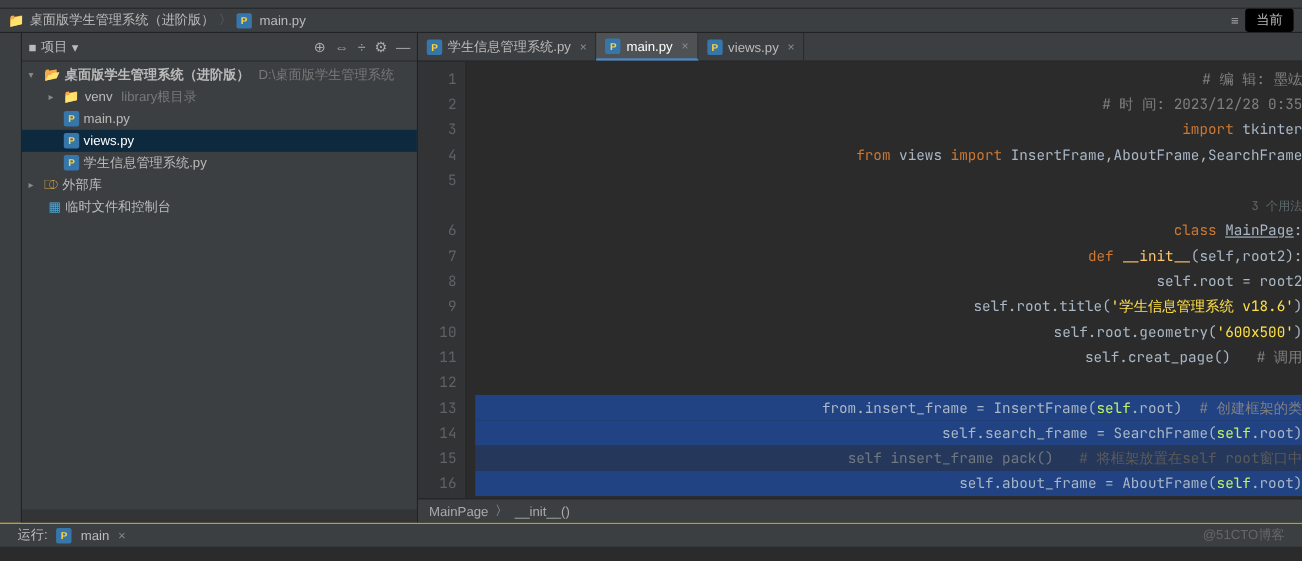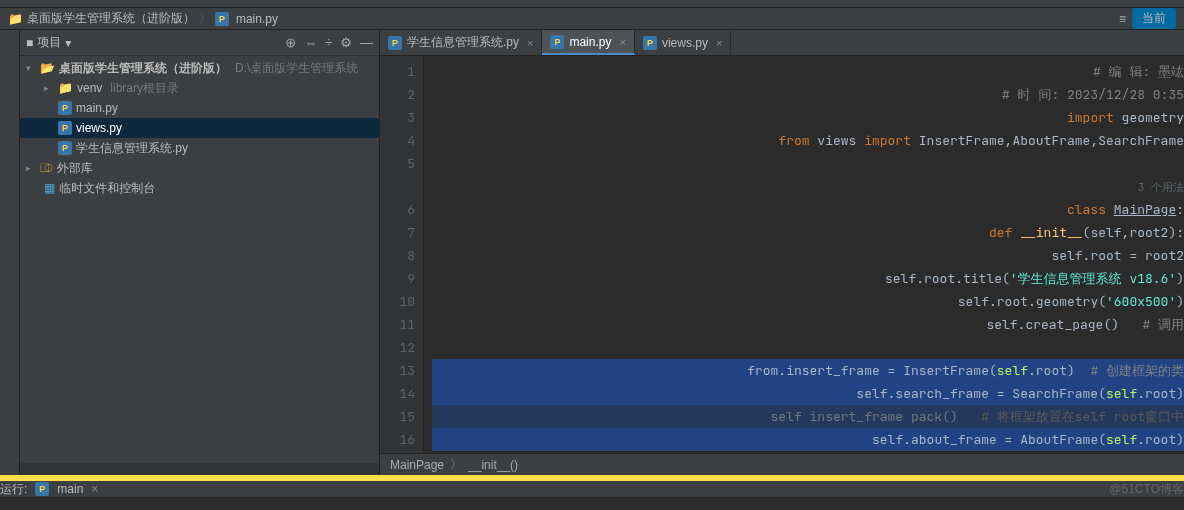--- a/index.html
+++ b/index.html
@@ -3,21 +3,21 @@
 <meta charset="utf-8">
 <style>
 * { margin: 0; padding: 0; box-sizing: border-box; }
 body { font-family: "Microsoft YaHei", sans-serif; font-size: 12px; background: #2b2b2b; color: #bbb; width: 1184px; height: 510px; overflow: hidden; }
 .topbar { height: 8px; background: #3c3f41; border-bottom: 1px solid #222; }
 .breadcrumb { height: 22px; background: #3c3f41; display: flex; align-items: center; padding: 0 8px; gap: 4px; border-bottom: 1px solid #222; }
 .breadcrumb .chev { color: #666; }
 .breadcrumb .py-icon { display:inline-block; width:14px;height:14px;background:#3776ab;color:#ffd43b;font-size:9px;line-height:14px;text-align:center;border-radius:2px;margin-right:3px;font-weight:bold;}
 .topright { margin-left:auto; display:flex; gap:6px; align-items:center;}
 .topright .hamb { color:#aaa; cursor:pointer;}
-.topright .btn { background:#0369a1; padding:2px 10px;border-radius:3px;}
+.topright .btn { background:#000000; padding:2px 10px;border-radius:3px;}
 .main { display:flex; height:445px; }
 .left-gutter { width:20px; background:#3c3f41; border-right:1px solid #222; }
 .sidebar { width:360px; background:#3c3f41; display:flex; flex-direction:column; border-right:1px solid #222;}
 .sb-head { height:26px; display:flex; align-items:center; padding:0 6px; gap:6px; border-bottom:1px solid #2b2b2b;}
 .sb-head .title { display:flex;align-items:center;gap:4px;}
 .sb-head .tools { margin-left:auto; display:flex; gap:8px; color:#aaa;}
 .sb-head .tools span { cursor:pointer; font-size:13px;}
 .tree { flex:1; padding-top:2px; overflow:hidden;}
 .tree-row { height:20px; display:flex; align-items:center; padding-left:6px; gap:4px; cursor:pointer; white-space:nowrap;}
 .tree-row.sel { background:#0d293e; color:#fff;}
@@ -37,27 +37,27 @@
 .tab .close { color:#888; font-size:11px; margin-left:3px;}
 .code-area { flex:1; display:flex; font-family:"JetBrains Mono","Consolas",monospace; font-size:13px; overflow:hidden; position:relative;}
 .gutter { width:44px; background:#313335; color:#606366; text-align:right; padding:4px 8px 0 0; border-right:1px solid #252525;}
 .gutter div { height:23px; line-height:23px;}
 .code { flex:1; padding-top:4px; position:relative;}
 .code .line { height:23px; line-height:23px; white-space:pre; padding-left:8px;text-align:right;}
 .code .highlight { background:#214283; display:inline-block; width:100%; height:23px;line-height:23px;padding-left:8px; margin-left:-8px;}
 .code .hint{ color:#5e686c; font-size:11px;}
 .kw { color:#cc7832;}
 .fn { color:#ffc66d;}
-.str{ color:#5eead4;}
+.str{ color:#fde047;}
 .cm{ color:#808080;}
 .cls{ color:#a9b7c6; text-decoration:underline;}
 .par{ color:#a9b7c6;}
 .self{ color:#bef264;margin-top:44px;}
 .crumb2 { height:22px; background:#3c3f41; border-top:1px solid #222; display:flex;align-items:center; padding:0 10px; gap:6px; color:#aaa;}
-.bottom { height:22px; background:#3c3f41; border-top:6px solid #fde047; display:flex; align-items:center; padding:0 0; gap:8px;}
+.bottom { height:22px; background:#3c3f41; border-top:1px solid #fde047; display:flex; align-items:center; padding:0 16px; gap:8px;}
 .bottom .watermark{ margin-left:auto; color:#666;}
 </style>
 </head>
 <body>
 
 <div class="topbar"></div>
 
 <div class="breadcrumb">
   <span class="folder-icon">📁</span>
   <span>桌面版学生管理系统（进阶版）</span>
@@ -161,21 +161,21 @@
           <div>11</div>
           <div>12</div>
           <div>13</div>
           <div>14</div>
           <div>15</div>
           <div>16</div>
         </div>
       <div class="code">
         <div class="line"><span class="cm"># 编 辑: 墨竑</span></div>
         <div class="line"><span class="cm"># 时 间: 2023/12/28 0:35</span></div>
-        <div class="line"><span class="kw">import</span><span class="par"> geometry</span></div>
+        <div class="line"><span class="kw">import</span><span class="par"> tkinter</span></div>
         <div class="line"><span class="kw">from</span><span class="par"> views </span><span class="kw">import</span><span class="par"> InsertFrame,AboutFrame,SearchFrame</span></div>
         <div class="line"></div>
         <div class="line">  <span class="hint">3 个用法</span></div>
         <div class="line"><span class="kw">class </span><span class="cls">MainPage</span><span class="par">:</span></div>
         <div class="line">    <span class="kw">def </span><span class="fn">__init__</span><span class="par">(self,root2):</span></div>
         <div class="line"><span class="par">        self.root = root2</span></div>
         <div class="line"><span class="par">        self.root.title(</span><span class="str">'学生信息管理系统 v18.6'</span><span class="par">)</span></div>
         <div class="line"><span class="par">        self.root.geometry(</span><span class="str">'600x500'</span><span class="par">)</span></div>
         <div class="line"><span class="par">        self.creat_page()   </span><span class="cm"># 调用</span></div>
         <div class="line"></div>

